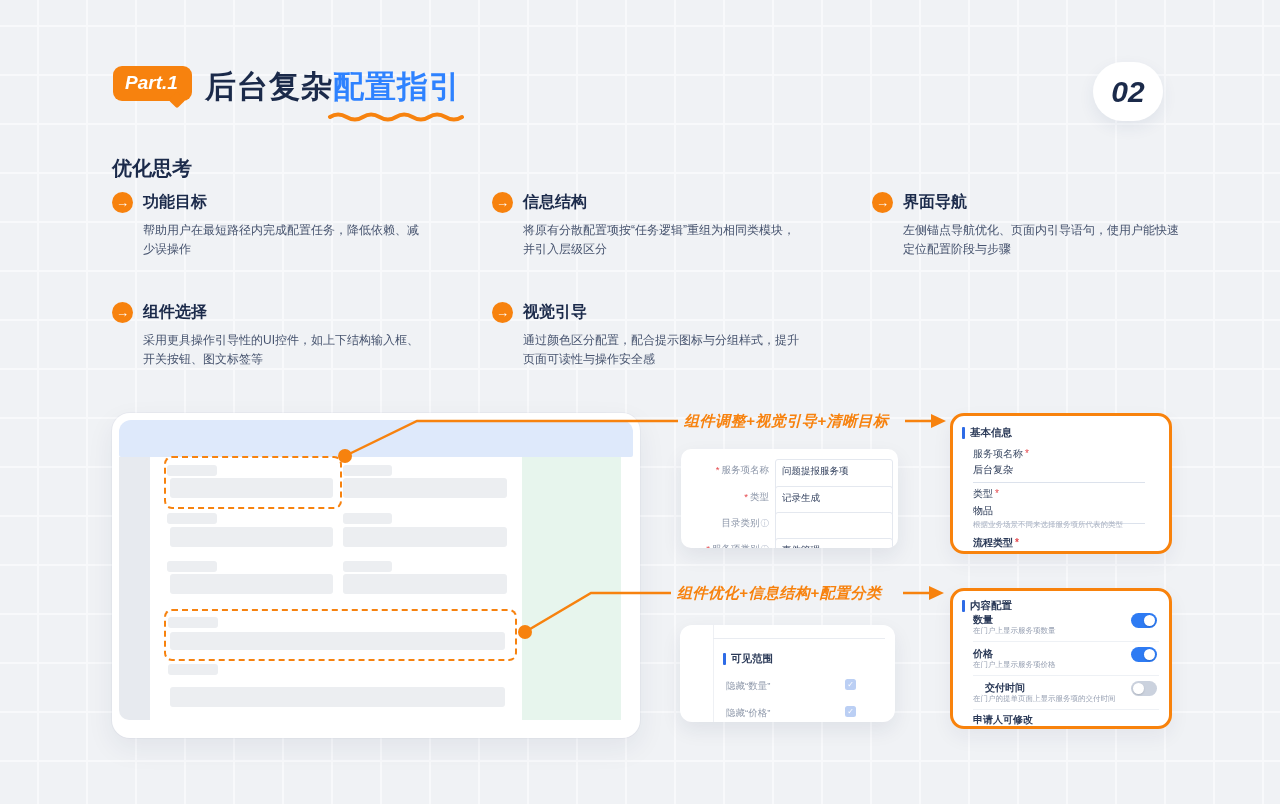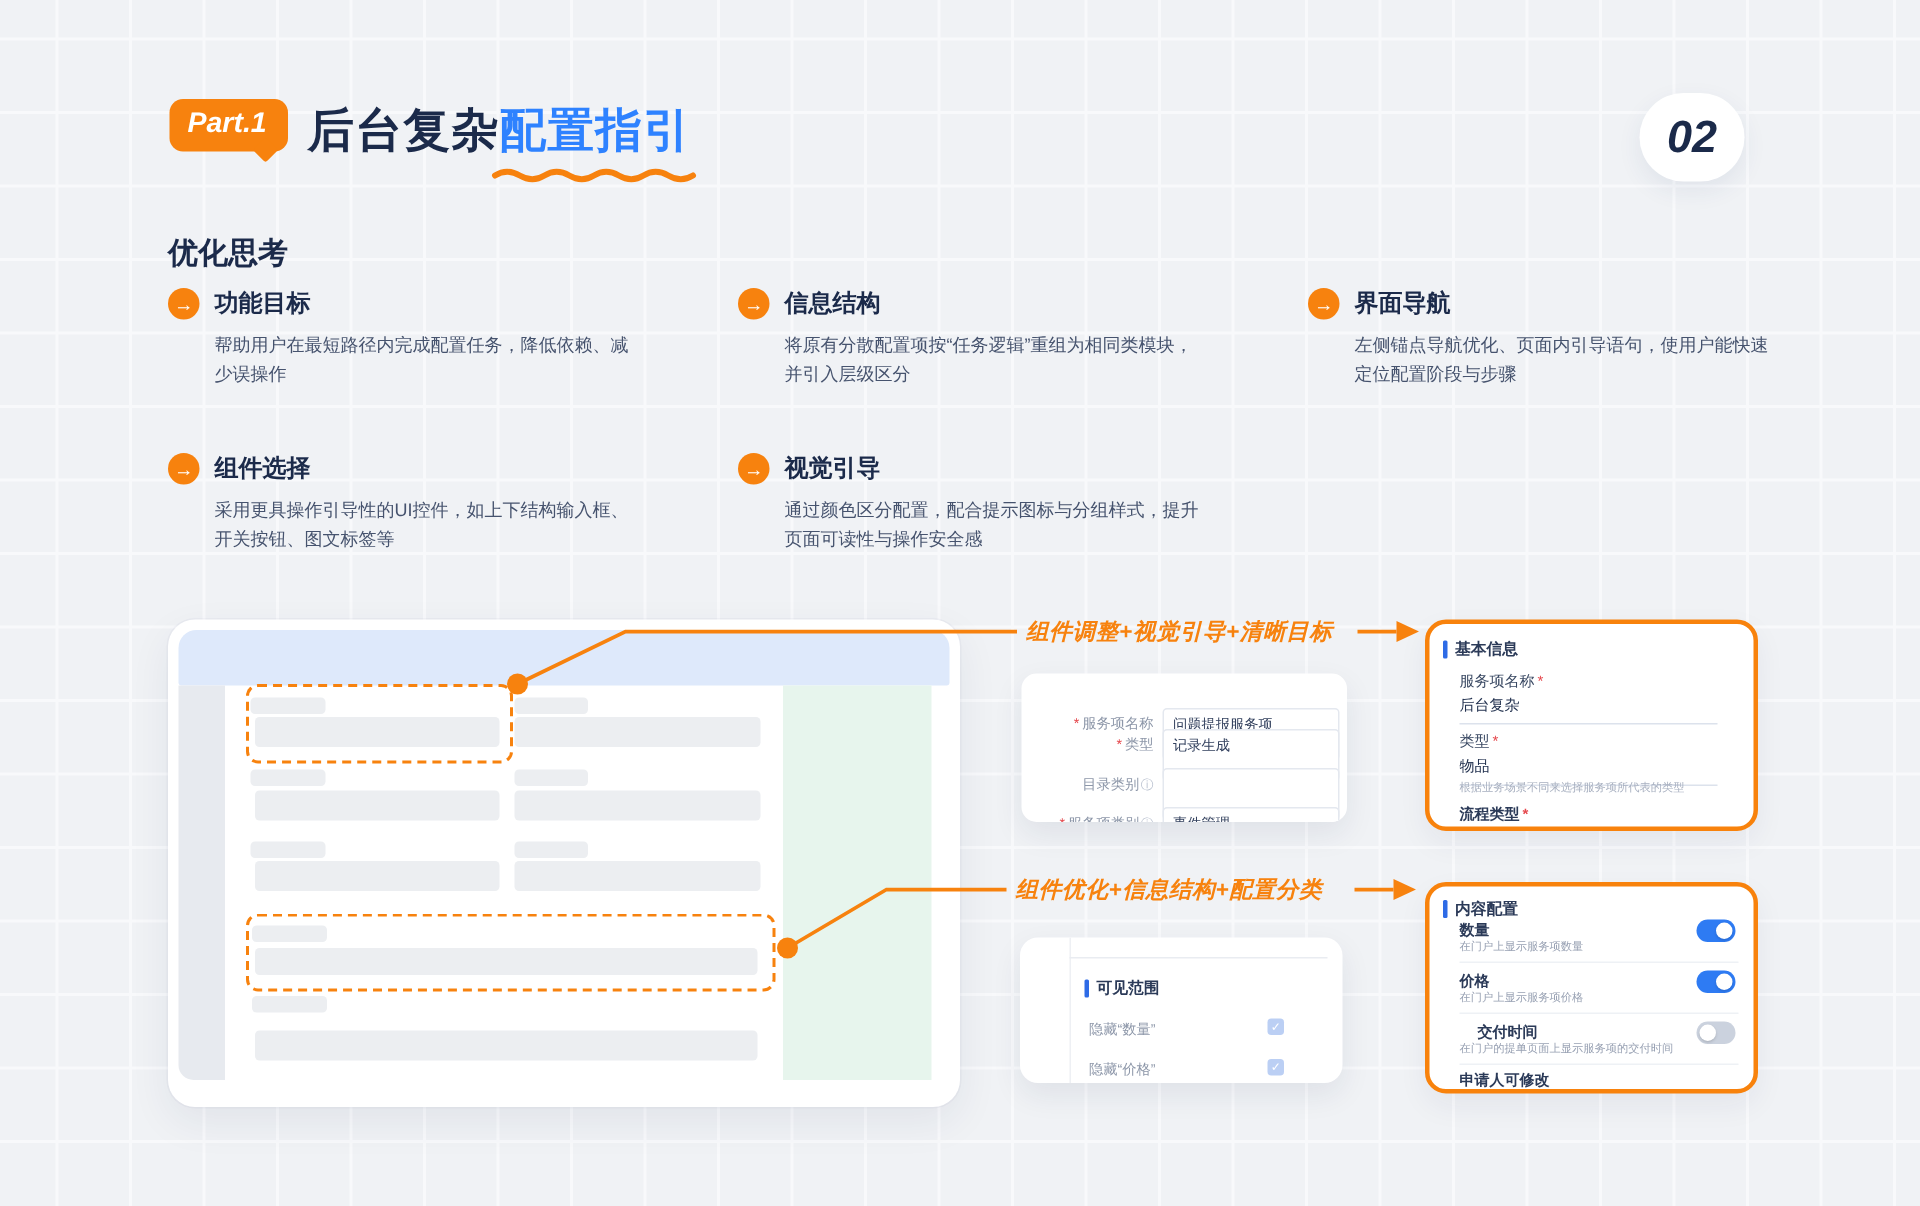--- a/index.html
+++ b/index.html
@@ -197,21 +197,21 @@
   <polygon points="931,414 946,421 931,428" fill="#F7820E"></polygon>
   <path d="M525 632 L591 593 L671 593" stroke="#F7820E" stroke-width="2.5" fill="none"></path>
   <circle cx="525" cy="632" r="7" fill="#F7820E"></circle>
   <path d="M903 593 L929 593" stroke="#F7820E" stroke-width="2.5" fill="none"></path>
   <polygon points="929,586 944,593 929,600" fill="#F7820E"></polygon>
 </svg>
 <div class="abs callout-label" style="left:684px;top:412px;">组件调整+视觉引导+清晰目标</div>
 <div class="abs callout-label" style="left:677px;top:584px;">组件优化+信息结构+配置分类</div>
 
 <div class="abs old-form">
-  <div class="of-row" style="top:23px;">
+  <div class="of-row" style="top:10px;">
     <div class="of-label"><span class="req">*</span><span>服务项名称</span></div>
     <div class="of-input">问题提报服务项</div>
   </div>
   <div class="of-row" style="top:37px;">
     <div class="of-label"><span class="req">*</span><span>类型</span></div>
     <div class="of-input">记录生成</div>
   </div>
   <div class="of-row" style="top:63px;">
     <div class="of-label"><span>目录类别</span><span class="info-icon">ⓘ</span></div>
     <div class="of-input"></div>

